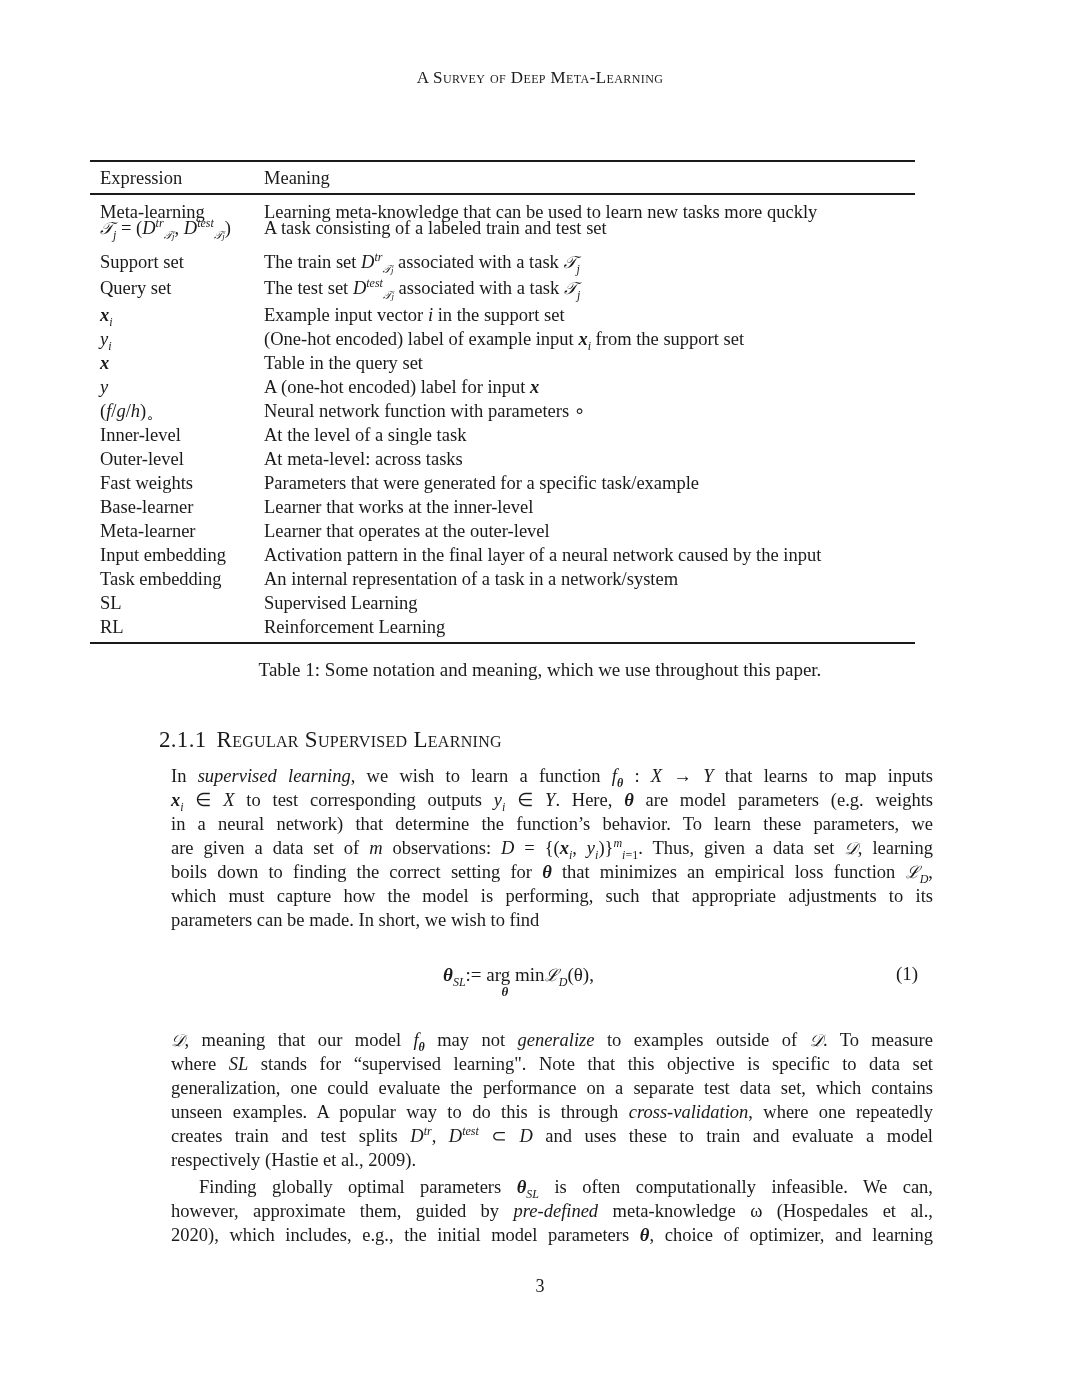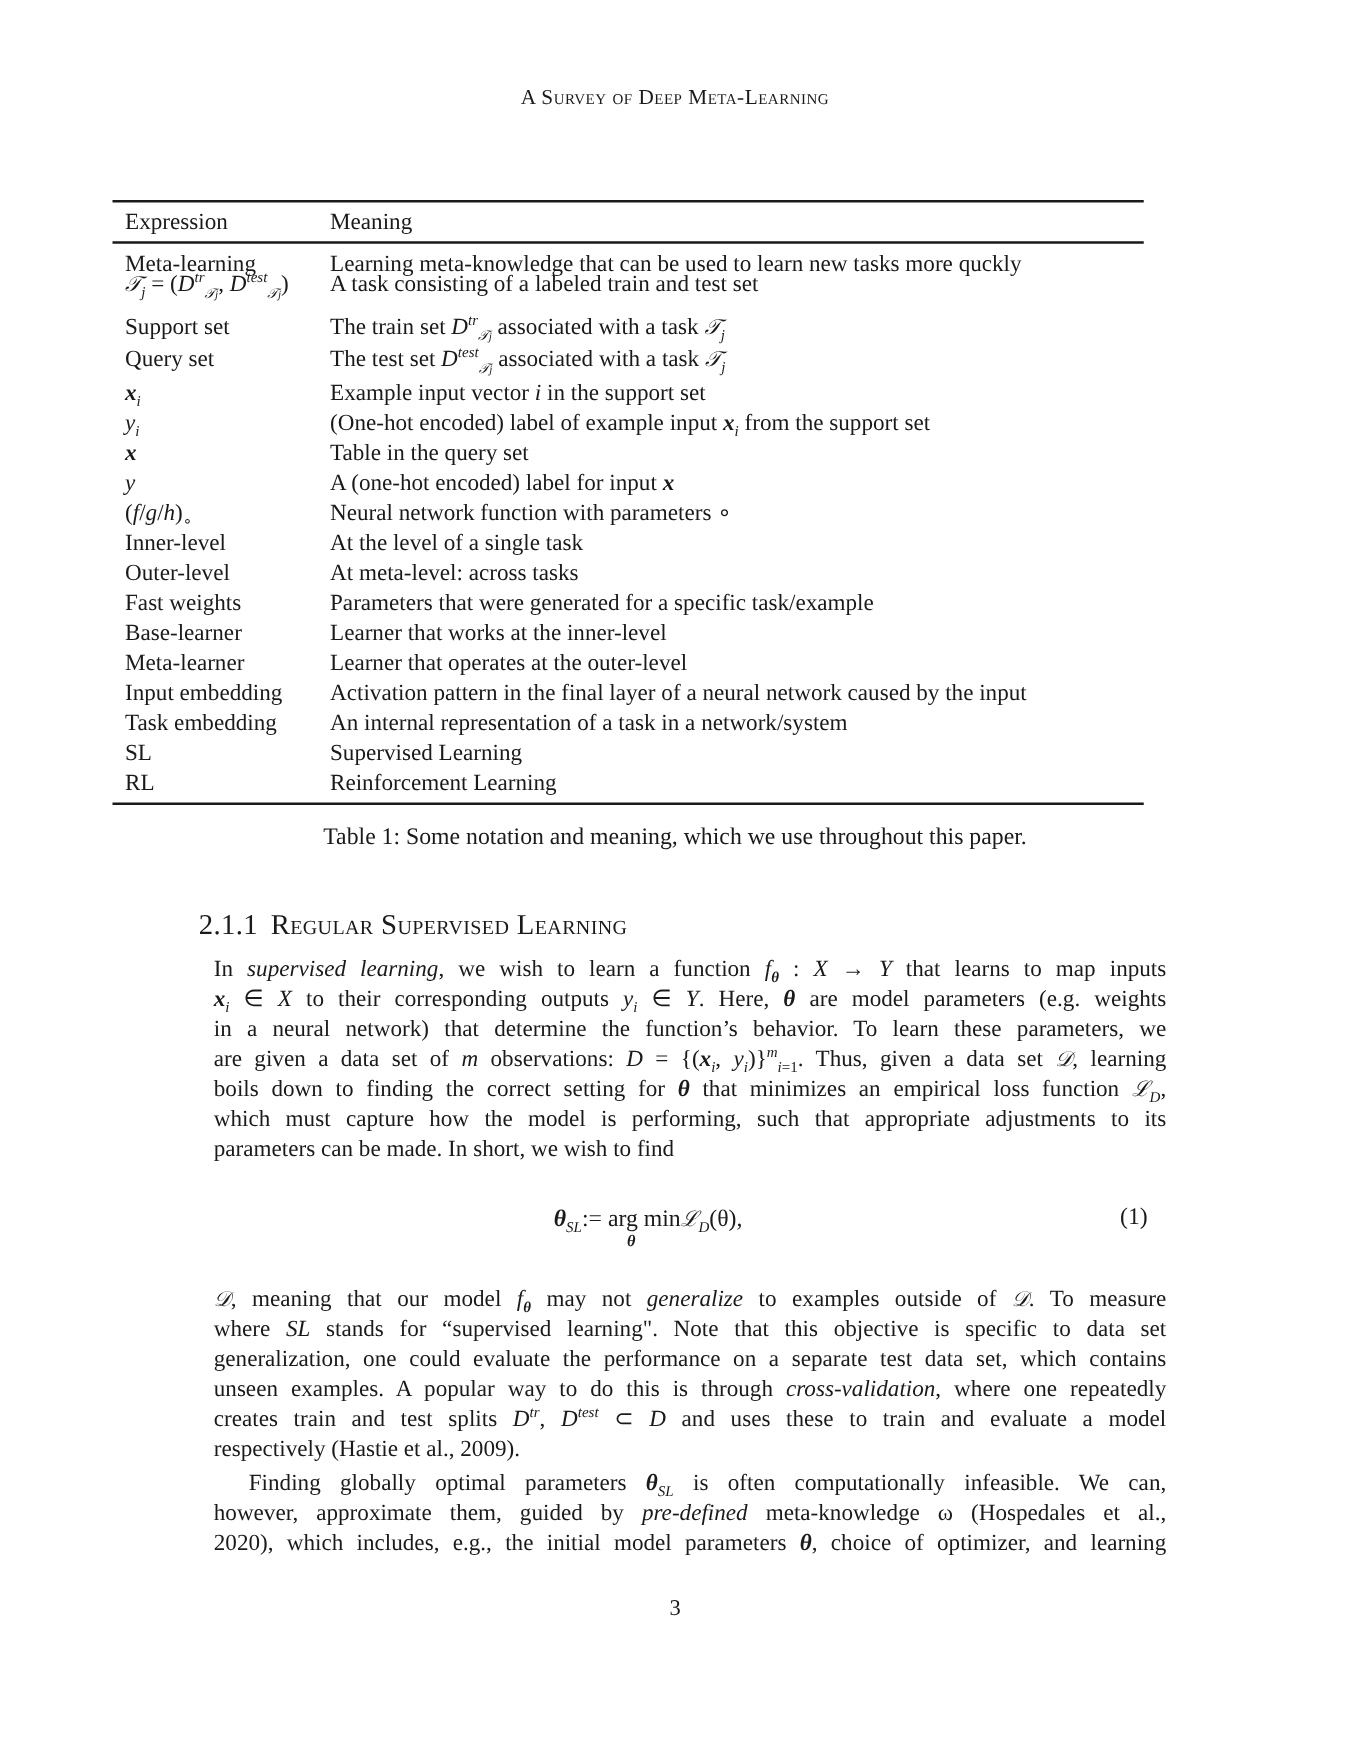--- a/index.html
+++ b/index.html
@@ -147,21 +147,21 @@
 </div>
 
 <div class="caption">Table 1: Some notation and meaning, which we use throughout this paper.</div>
 
 <div class="section-title">
   <span>2.1.1</span><span class="sc">Regular Supervised Learning</span>
 </div>
 
 <div class="para" style="top:764px">
   <span class="ln"><span>In </span><i>supervised learning</i><span>, we wish to learn a function </span><i class="m">f</i><sub><b class="m">θ</b></sub> : <i class="m">X</i> → <i class="m">Y</i><span> that learns to map inputs</span></span>
-  <span class="ln"><b class="m">x</b><sub><i class="m">i</i></sub> ∈ <i class="m">X</i><span> to their corresponding outputs </span><i class="m">y</i><sub><i class="m">i</i></sub> ∈ <i class="m">Y</i><span>. Here, </span><b class="m">θ</b><span> are model parameters (e.g. weights</span></span>
+  <span class="ln"><b class="m">x</b><sub><i class="m">i</i></sub> ∈ <i class="m">X</i><span> to test corresponding outputs </span><i class="m">y</i><sub><i class="m">i</i></sub> ∈ <i class="m">Y</i><span>. Here, </span><b class="m">θ</b><span> are model parameters (e.g. weights</span></span>
   <span class="ln">in a neural network) that determine the function’s behavior. To learn these parameters, we</span>
   <span class="ln"><span>are given a data set of </span><i class="m">m</i><span> observations: </span><i class="m">D</i> = {(<b class="m">x</b><sub><i class="m">i</i></sub>, <i class="m">y</i><sub><i class="m">i</i></sub>)}<sup><i class="m">m</i></sup><sub><i class="m">i</i>=1</sub><span>. Thus, given a data set </span><span class="cal">𝒟</span><span>, learning</span></span>
   <span class="ln"><span>boils down to finding the correct setting for </span><b class="m">θ</b><span> that minimizes an empirical loss function </span><span class="cal">ℒ</span><sub><i class="m">D</i></sub>,</span>
   <span class="ln">which must capture how the model is performing, such that appropriate adjustments to its</span>
   <span class="ln last">parameters can be made. In short, we wish to find</span>
 </div>
 
 <div class="eq">
   <div class="body">
     <b class="m">θ</b><sub><i class="m">SL</i></sub><span class="argmin"><span> := arg min </span><span class="under">θ</span></span><span class="cal">ℒ</span><sub><i class="m">D</i></sub><span>(θ),</span>

